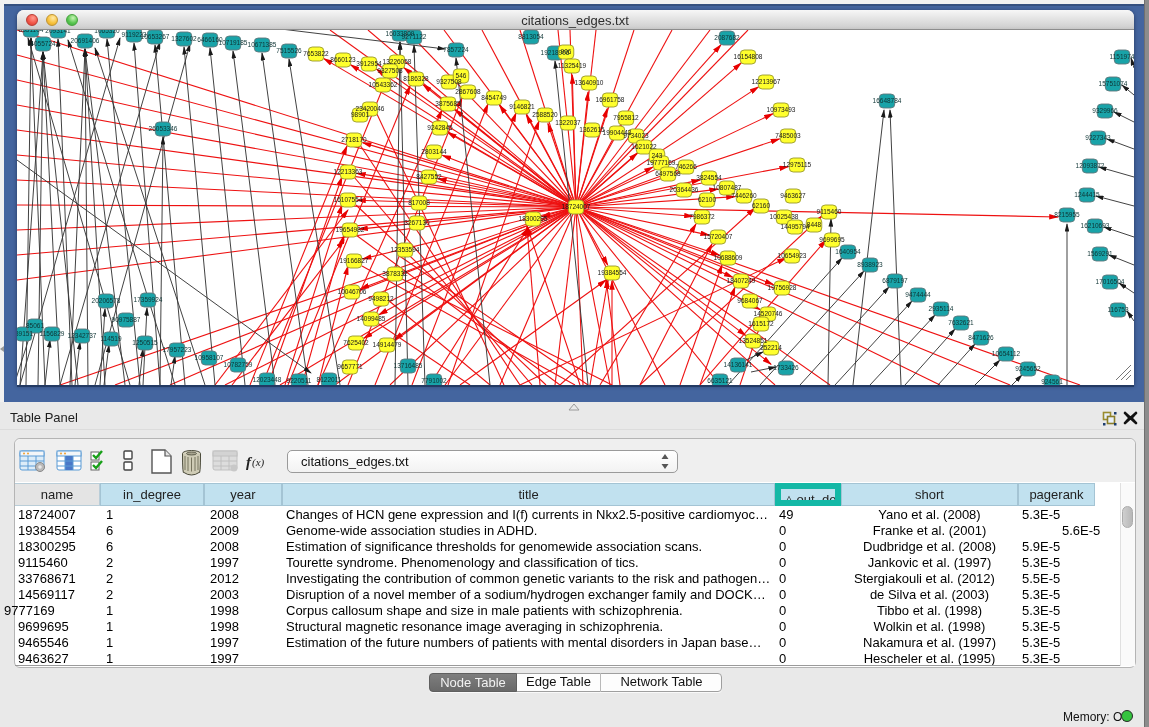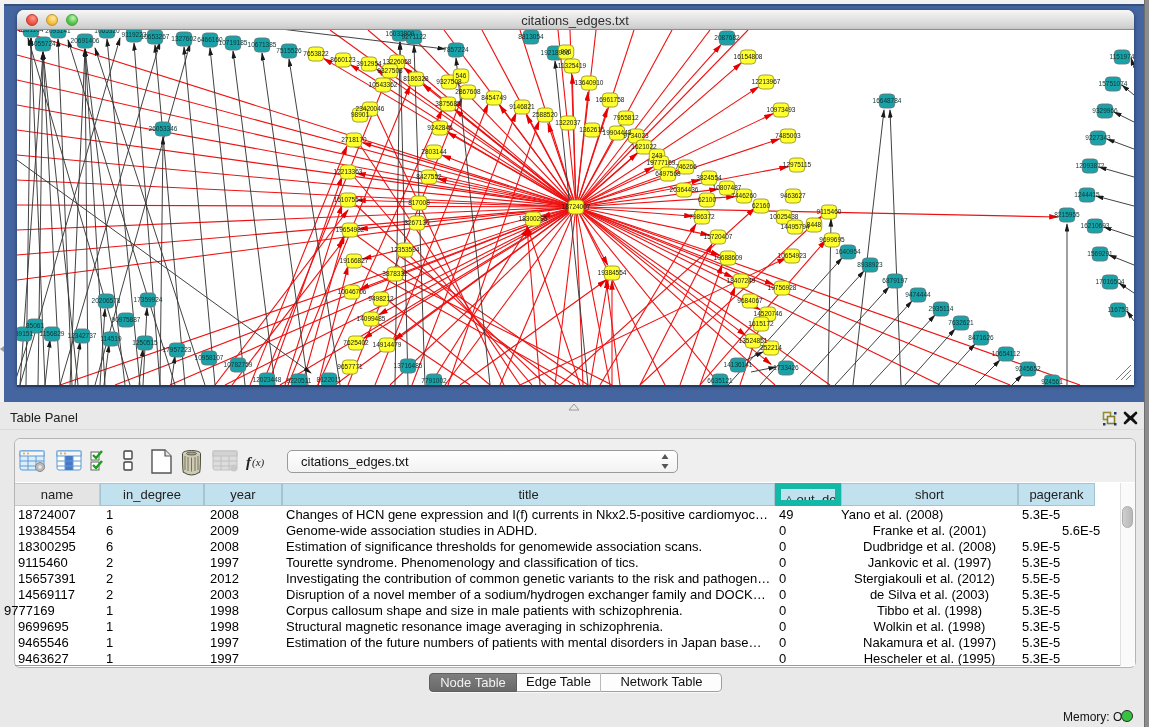--- a/index.html
+++ b/index.html
@@ -615,21 +615,21 @@
 <div class="abs" style="left:841px;top:483px;width:177px;height:23px;background:#c1e1ef;border:1px solid #a4c4d4;font-size:13px;color:#222;text-align:center;line-height:22px">short</div>
 <div class="abs" style="left:1018px;top:483px;width:77px;height:23px;background:#c1e1ef;border:1px solid #a4c4d4;font-size:13px;color:#222;text-align:center;line-height:22px">pagerank</div>
 
 <style>.trow{position:absolute;left:0;width:1149px;height:16px;font-size:13px;color:#000}.trow span{position:absolute;top:1px;white-space:nowrap}</style>
 <div class="trow" style="top:506px">
 <span style="left:18px">18724007</span>
     <span style="left:106px">1</span>
     <span style="left:210px">2008</span>
 <span style="left:286px">Changes of HCN gene expression and I(f) currents in Nkx2.5-positive cardiomyoc…</span>
     <span style="left:779px">49</span>
-<span style="left:841px;width:177px;">Yano et al. (2008)</span>
+<span style="left:841px;width:177px;text-align:center">Yano et al. (2008)</span>
     <span style="left:1022px">5.3E-5</span>
   </div>
 <div class="trow" style="top:522px">
 <span style="left:18px">19384554</span>
     <span style="left:106px">6</span>
     <span style="left:210px">2009</span>
 <span style="left:286px">Genome-wide association studies in ADHD.</span>
     <span style="left:779px">0</span>
 <span style="left:841px;width:177px;text-align:center">Franke et al. (2001)</span>
     <span style="left:1062px">5.6E-5</span>
@@ -646,21 +646,21 @@
 <div class="trow" style="top:554px">
 <span style="left:18px">9115460</span>
     <span style="left:106px">2</span>
     <span style="left:210px">1997</span>
 <span style="left:286px">Tourette syndrome. Phenomenology and classification of tics.</span>
     <span style="left:779px">0</span>
 <span style="left:841px;width:177px;text-align:center">Jankovic et al. (1997)</span>
     <span style="left:1022px">5.3E-5</span>
   </div>
 <div class="trow" style="top:570px">
-<span style="left:18px">15657391</span>
+<span style="left:18px">33768671</span>
     <span style="left:106px">2</span>
     <span style="left:210px">2012</span>
 <span style="left:286px">Investigating the contribution of common genetic variants to the risk and pathogen…</span>
     <span style="left:779px">0</span>
 <span style="left:854px;width:177px;">Stergiakouli et al. (2012)</span>
     <span style="left:1022px">5.5E-5</span>
   </div>
 <div class="trow" style="top:586px">
 <span style="left:18px">14569117</span>
     <span style="left:106px">2</span>

